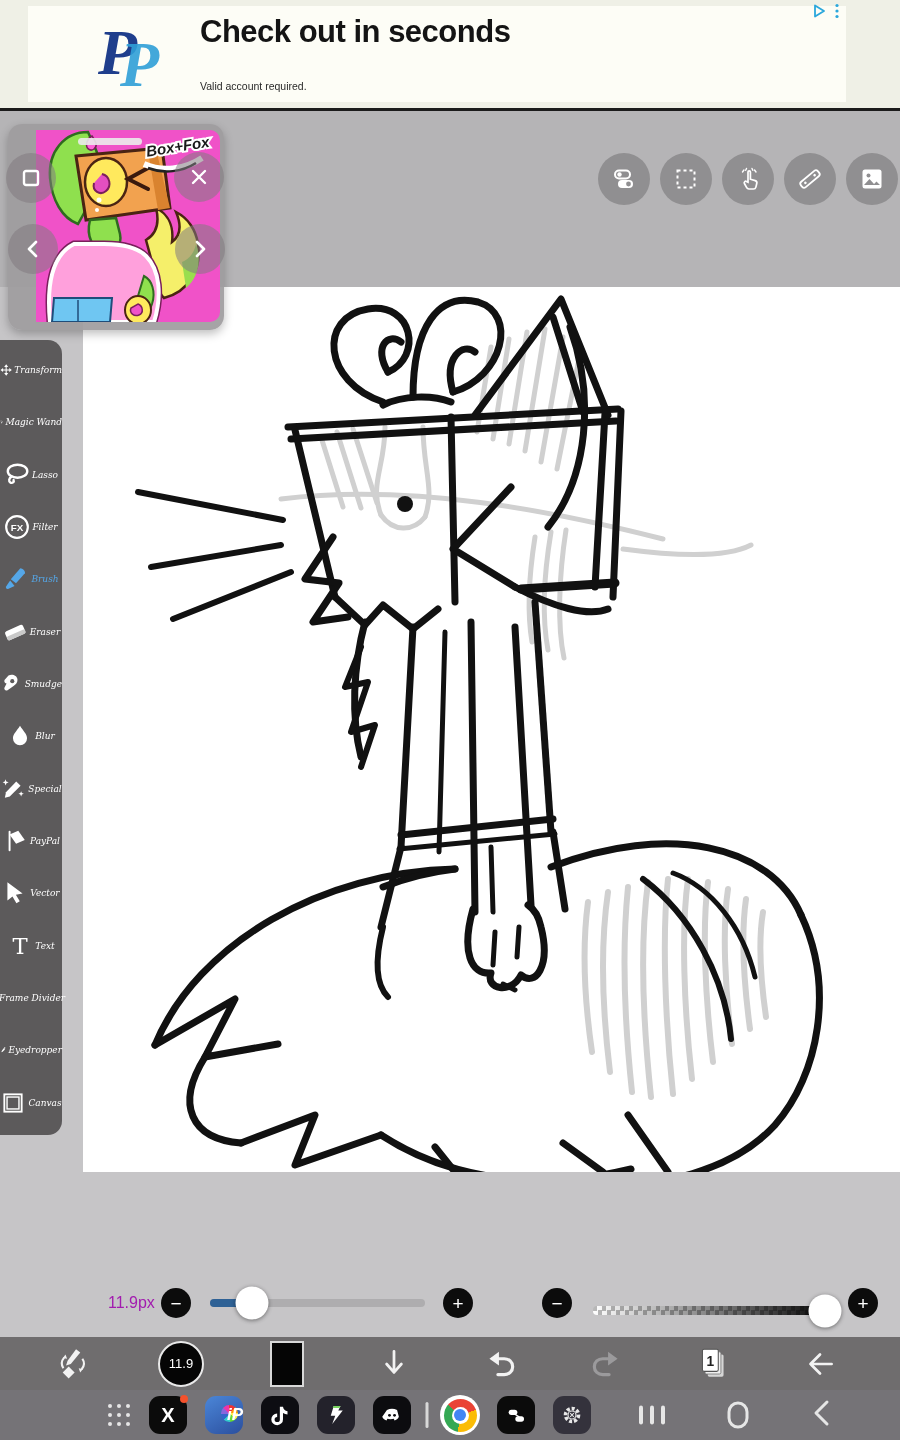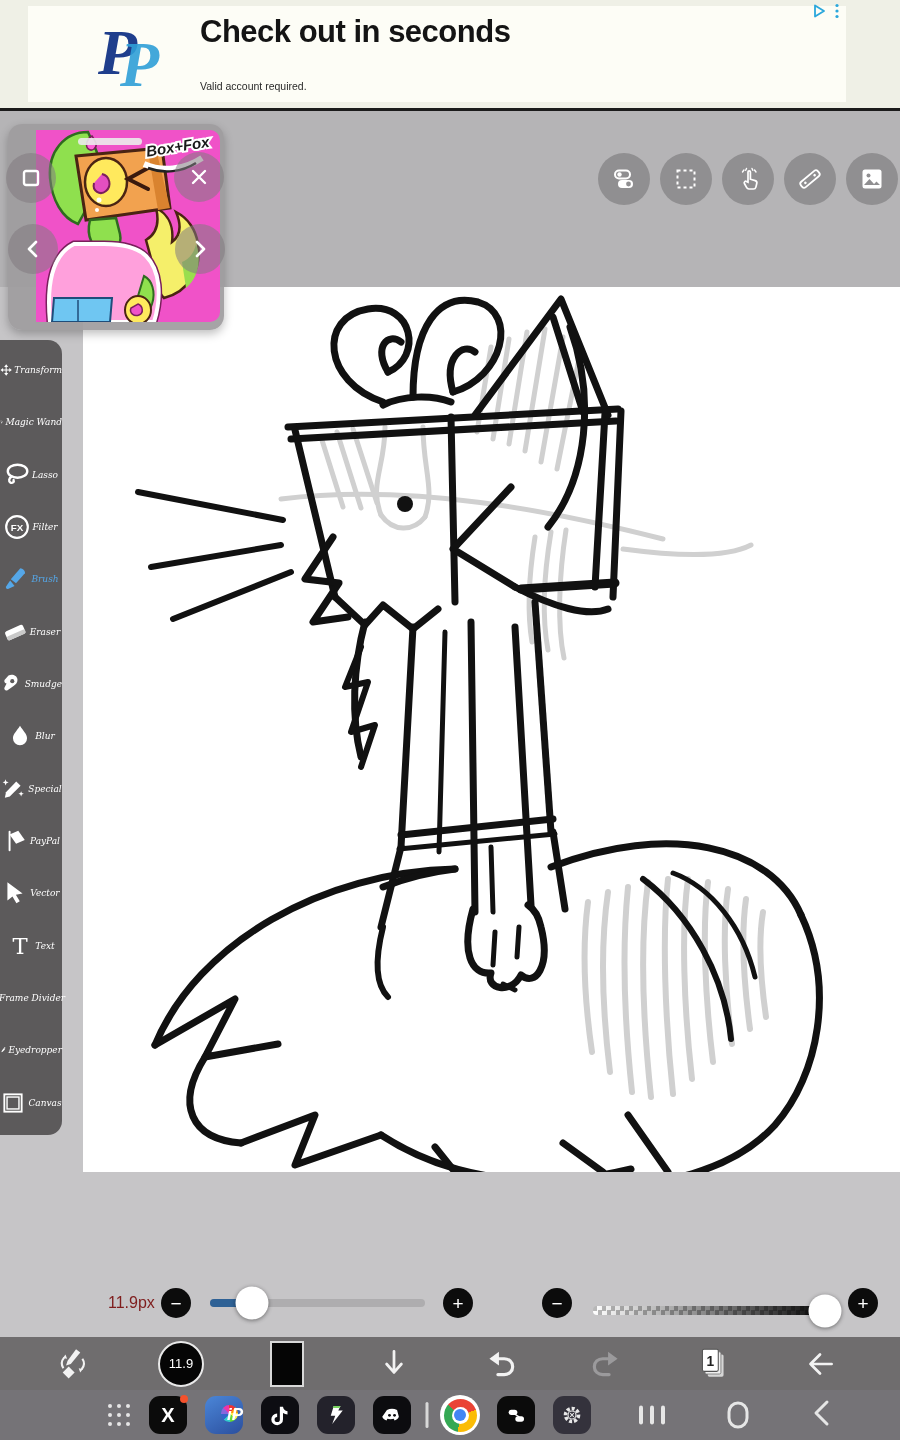--- a/index.html
+++ b/index.html
@@ -40,21 +40,21 @@
           display:flex;align-items:center;justify-content:center;color:#fff;}
 
   
   .sidebar{left:0;top:340px;width:62px;height:795px;background:#5c5a5b;border-radius:0 14px 14px 0;
            display:flex;flex-direction:column;padding:4px 0 6px 0;}
   .tool{flex:1;display:flex;flex-direction:row;align-items:center;justify-content:center;gap:2px;}
   .tool .lbl{font-family:"DejaVu Serif",serif;font-style:italic;font-size:9px;color:#fff;white-space:nowrap;}
   .tool.sel .lbl{color:#55a7e8;}
 
   
-  .s-label{font-size:16px;color:#7f1d1d;}
+  .s-label{font-size:16px;color:#a21caf;}
   .pm-btn{width:30px;height:30px;border-radius:50%;background:#0c0c0c;color:#fff;font-size:19px;
           display:flex;align-items:center;justify-content:center;line-height:1;}
   .track{height:8px;border-radius:4px;background:#aeadaf;position:relative;}
   .thumb{position:absolute;top:50%;width:33px;height:33px;border-radius:50%;background:#fff;
          transform:translate(-50%,-50%);box-shadow:0 1px 4px rgba(0,0,0,.45);}
 
   
   .toolbar{left:0;top:1337px;width:900px;height:53px;background:#6f6d6e;}
   .tb-item{position:absolute;top:50%;transform:translate(-50%,-50%);display:flex;align-items:center;justify-content:center;}
   .brush-preview{width:46px;height:46px;border-radius:50%;background:#050505;border:2px solid #e9e9e9;

